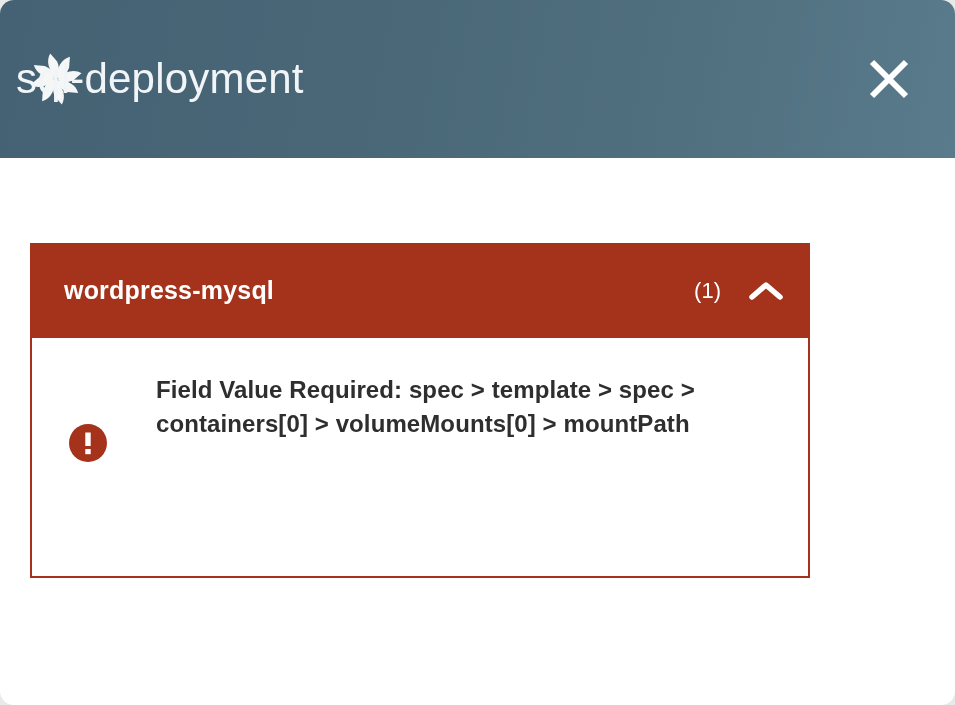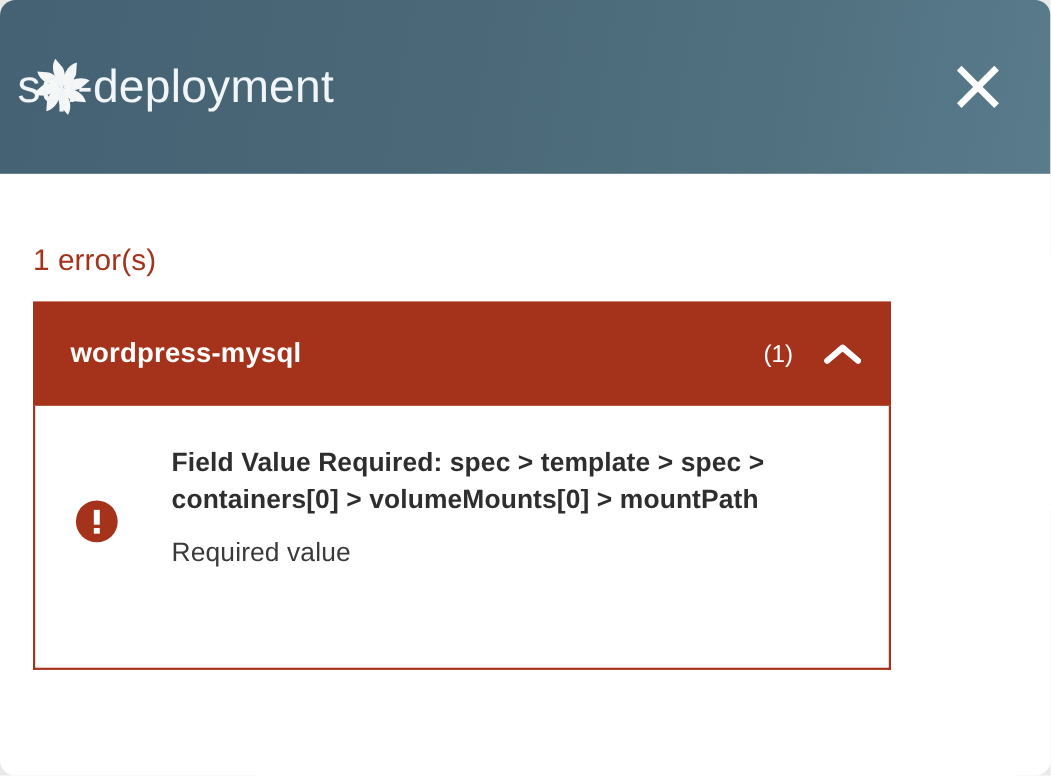--- a/index.html
+++ b/index.html
@@ -224,21 +224,20 @@
           <line x1="6" y1="6" x2="40" y2="40" stroke="#ffffff" stroke-width="6" stroke-linecap="butt"></line>
           <line x1="40" y1="6" x2="6" y2="40" stroke="#ffffff" stroke-width="6" stroke-linecap="butt"></line>
         </svg>
       </span>
     </button>
   </div>
 
   <div class="dialog-body">
 
     <div class="summary-row">
-      <div class="error-count">1 error(s)</div>
     </div>
 
     <div class="accordion">
 
       <div class="accordion-header">
         <div class="accordion-title">wordpress-mysql</div>
         <div class="accordion-count">(1)</div>
         <button class="chevron-toggle" aria-label="collapse">
           <svg width="34" height="22" viewBox="0 0 34 22" aria-hidden="true">
             <polyline points="3,17 17,5 31,17" fill="none" stroke="#ffffff" stroke-width="5.5" stroke-linecap="round" stroke-linejoin="round"></polyline>
@@ -252,20 +251,19 @@
             <span class="issue-icon">
               <svg width="40" height="40" viewBox="0 0 40 40" aria-hidden="true">
                 <circle cx="20" cy="20" r="19" fill="#a5331b"></circle>
                 <rect x="17.3" y="9.5" width="5.4" height="13.5" fill="#ffffff"></rect>
                 <rect x="17.3" y="26" width="5.4" height="5.2" fill="#ffffff"></rect>
               </svg>
             </span>
           </div>
           <div class="issue-text">
             <div class="issue-title">Field Value Required: spec &gt; template &gt; spec &gt; containers[0] &gt; volumeMounts[0] &gt; mountPath</div>
-            <div class="issue-detail">Required value</div>
           </div>
         </div>
       </div>
 
     </div>
   </div>
 </div>
 
 </body></html>

